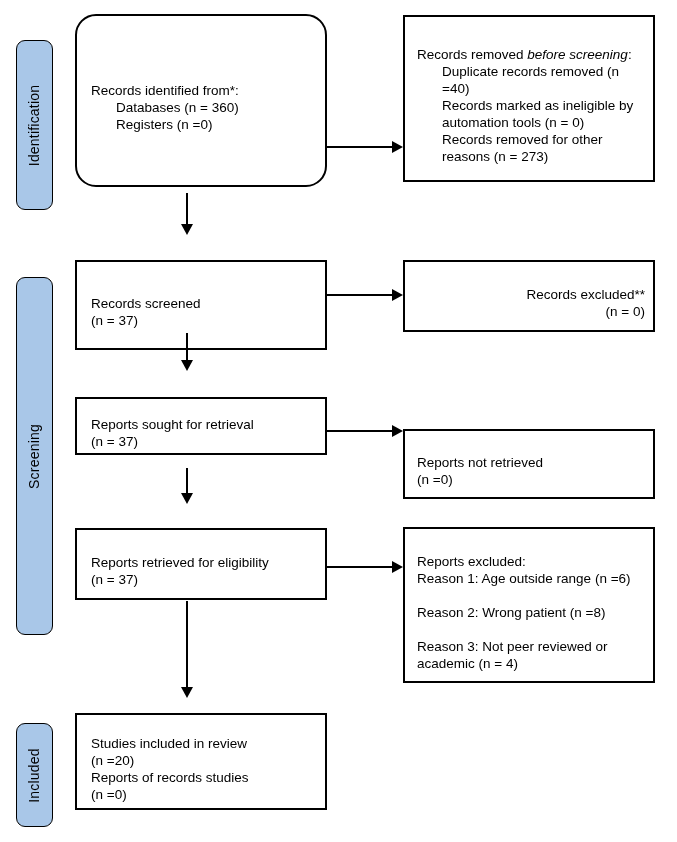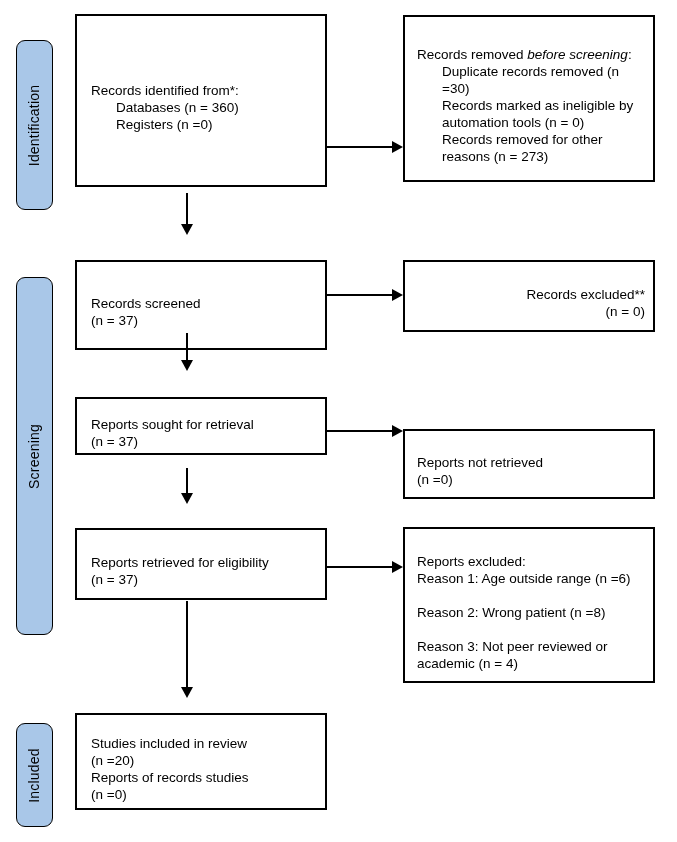--- a/index.html
+++ b/index.html
@@ -46,21 +46,21 @@
     background: #ffffff;
     border: 2.5px solid #000000;
     display: flex;
     flex-direction: column;
     justify-content: center;
     padding: 20px 8px 6px 14px;
   }
   .col-main  { left: 75px;  width: 252px; }
   .col-right { left: 403px; width: 252px; }
 
-  .box-identified        { top: 14px;  height: 173px; }
+  .box-identified        { top: 14px;  height: 173px; border-radius: 21px; }
   .box-removed           { top: 15px;  height: 167px; padding-left: 12px; }
   .box-screened          { top: 260px; height: 90px; }
   .box-excluded          { top: 260px; height: 72px; padding-left: 12px; align-items: flex-end; }
   .box-sought            { top: 397px; height: 58px; }
   .box-not-retrieved     { top: 397px; height: 70px; padding-left: 12px; margin-top: 32px; }
   .box-assessed          { top: 528px; height: 72px; }
   .box-reports-excluded  { top: 527px; height: 156px; padding-left: 12px; }
   .box-included-review   { top: 713px; height: 97px; }
 
   .indent { margin-left: 25px; }
@@ -124,21 +124,21 @@
   </div>
 
   <div class="box col-main box-identified">
     <div>Records identified from*:</div>
     <div class="indent">Databases (n = 360)</div>
     <div class="indent">Registers (n =0)</div>
   </div>
 
   <div class="box col-right box-removed">
     <div><span>Records removed </span><span class="italic">before screening</span><span>:</span></div>
-    <div class="indent">Duplicate records removed (n =30)</div>
+    <div class="indent">Duplicate records removed (n =40)</div>
     <div class="indent">Records marked as ineligible by automation tools (n = 0)</div>
     <div class="indent">Records removed for other reasons (n = 273)</div>
   </div>
 
   <div class="box col-main box-screened">
     <div>Records screened</div>
     <div>(n = 37)</div>
   </div>
 
   <div class="box col-right box-excluded">

